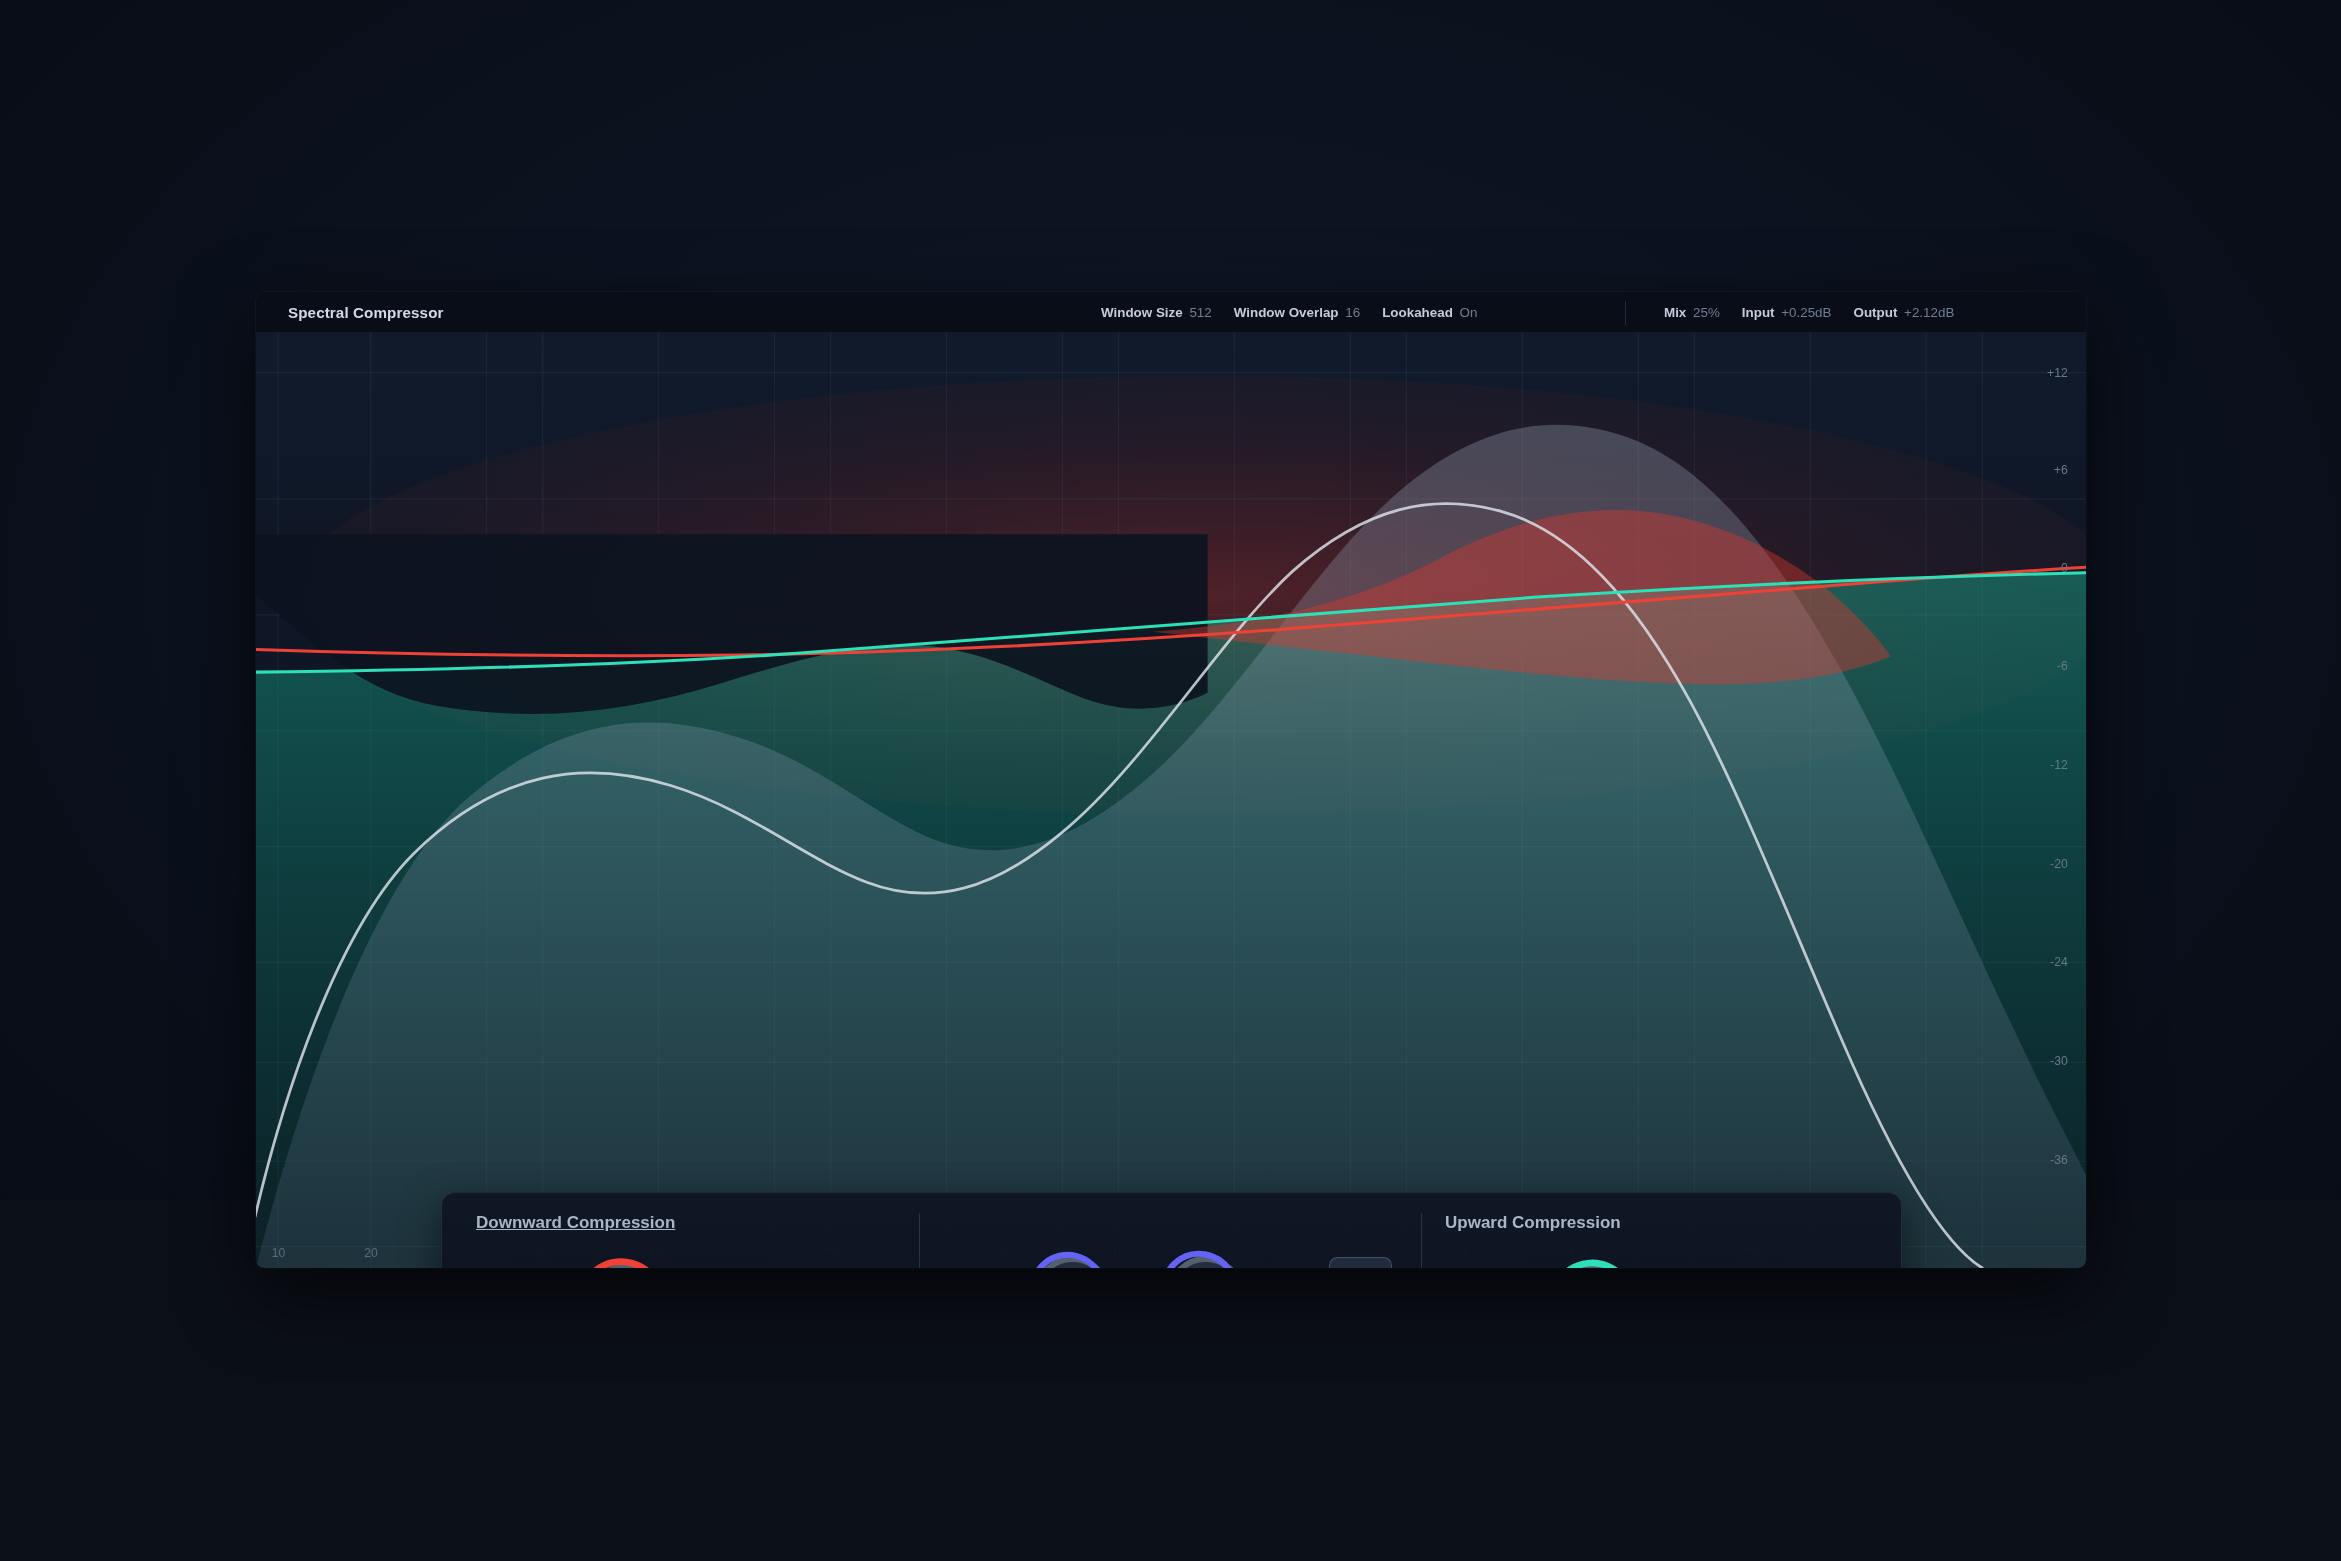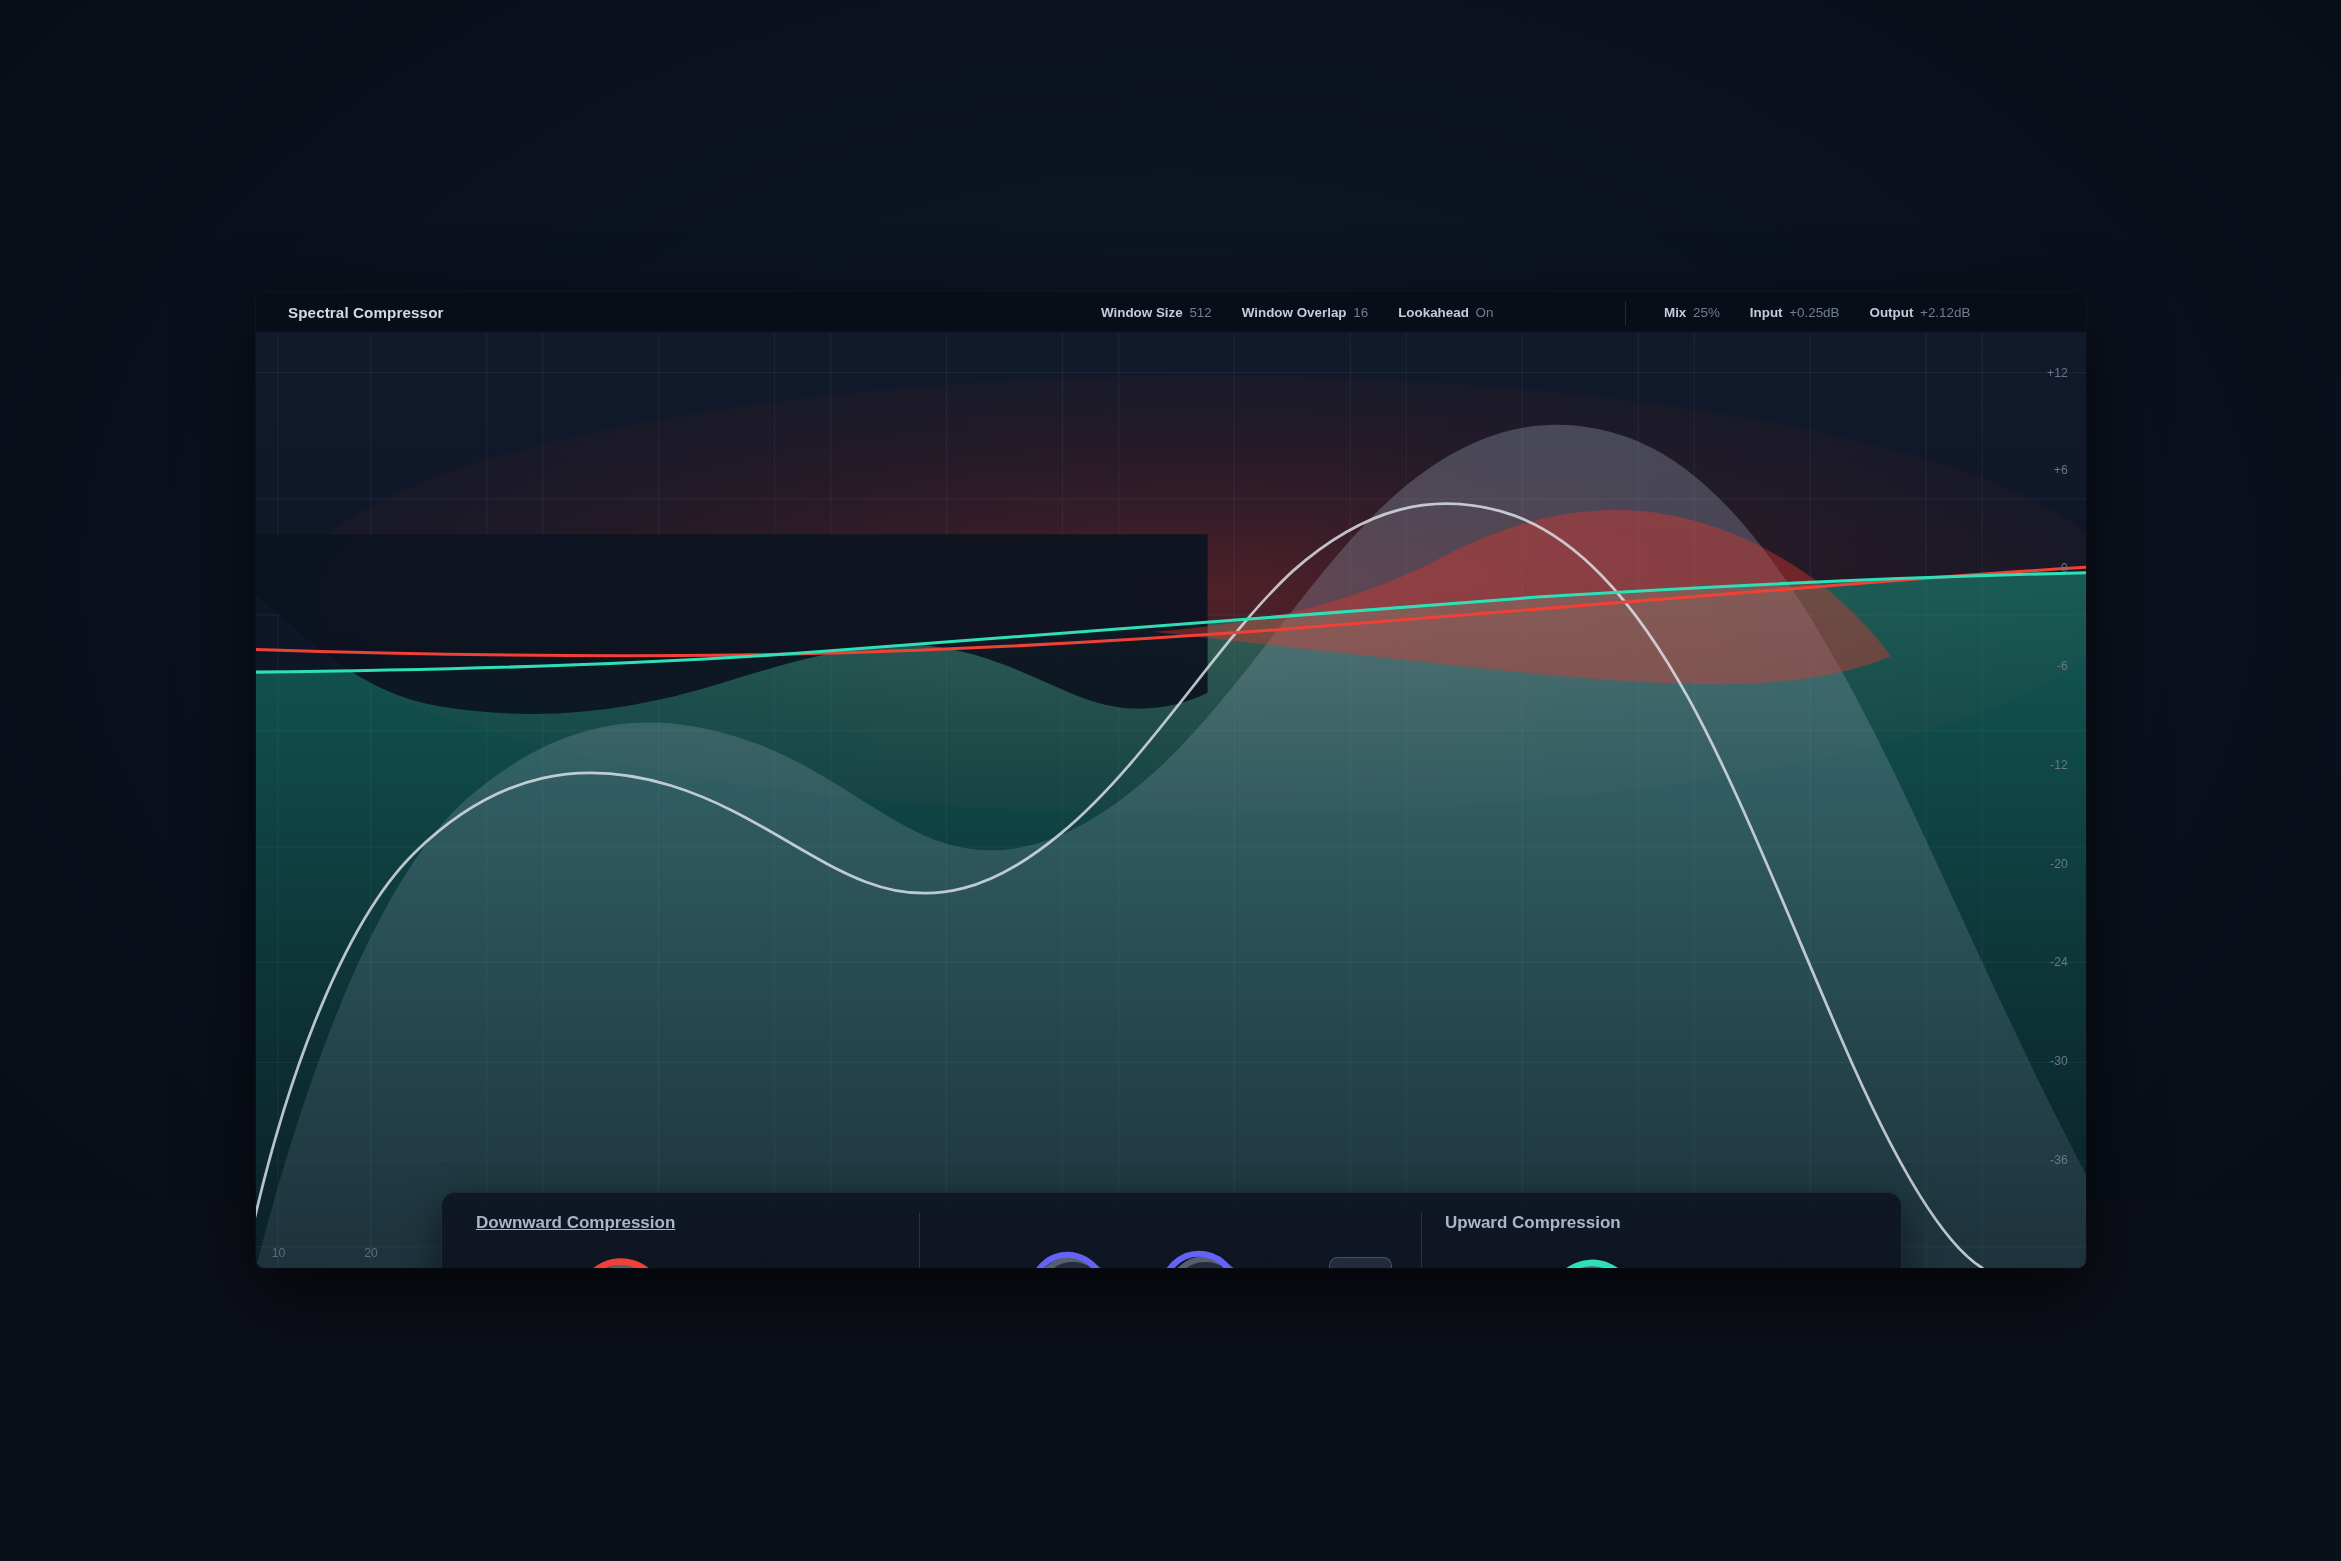--- a/index.html
+++ b/index.html
@@ -37,21 +37,21 @@
   #plugin-name {
     position:absolute; left:32px; top:50%; transform:translateY(-50%);
     font-size:15.2px; font-weight:bold; color:#d3dae6; letter-spacing:0.1px;
   }
   #plugin-version {
     position:absolute; left:177px; top:50%; transform:translateY(-50%);
     font-size:14.6px; color:#8e9bb0; font-weight:normal;margin-top:27px;
   }
   .hdr-group {
     position:absolute; top:50%; transform:translateY(-50%);
-    display:flex; align-items:center; gap:30px;
+    display:flex; align-items:center; gap:22px;
     white-space:nowrap;
   }
   #hdr-left-group  { left:845px; }
   #hdr-right-group { left:1408px; }
   .hdr-item { display:flex; align-items:baseline; gap:6.7px; }
   .hdr-label { font-size:13.4px; font-weight:bold; color:#c2ccda; }
   .hdr-value { font-size:13.4px; color:#6f7d92; }
   #hdr-divider {
     position:absolute; left:1369px; top:8.5px;
     width:0.6px; height:24.4px; background:rgba(130,155,190,.22);

